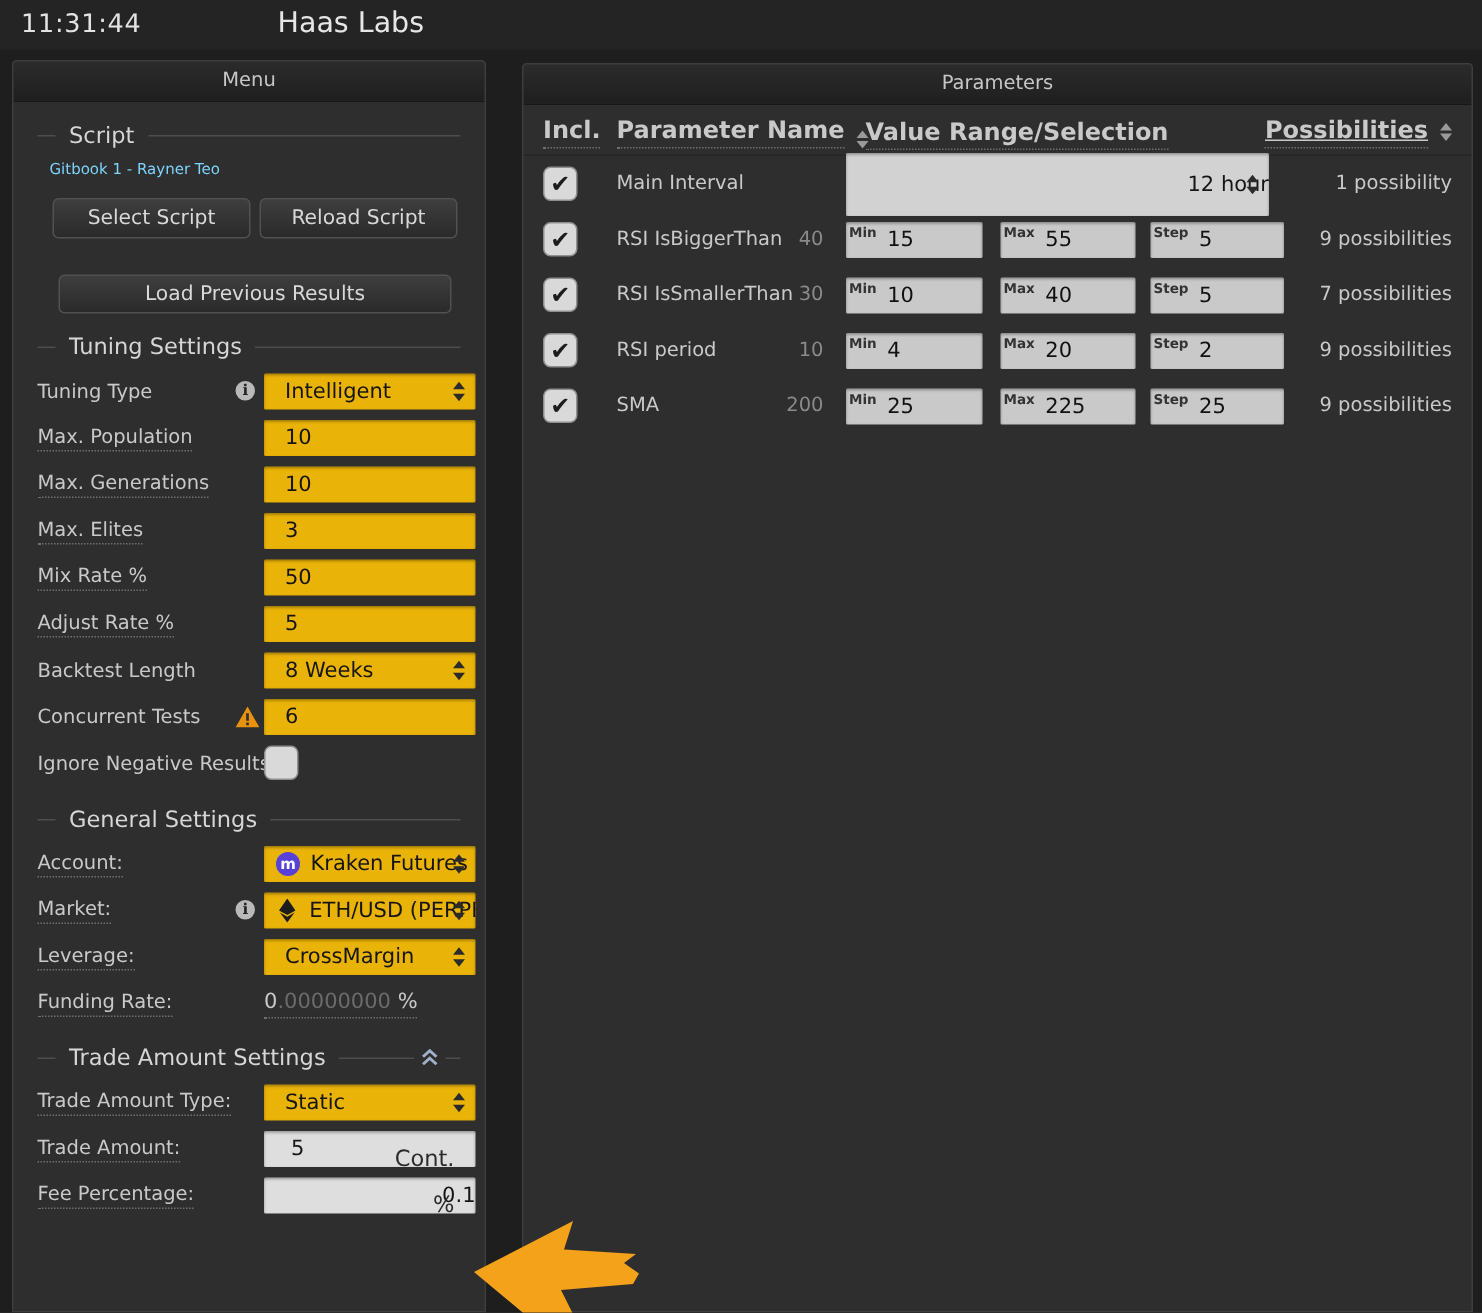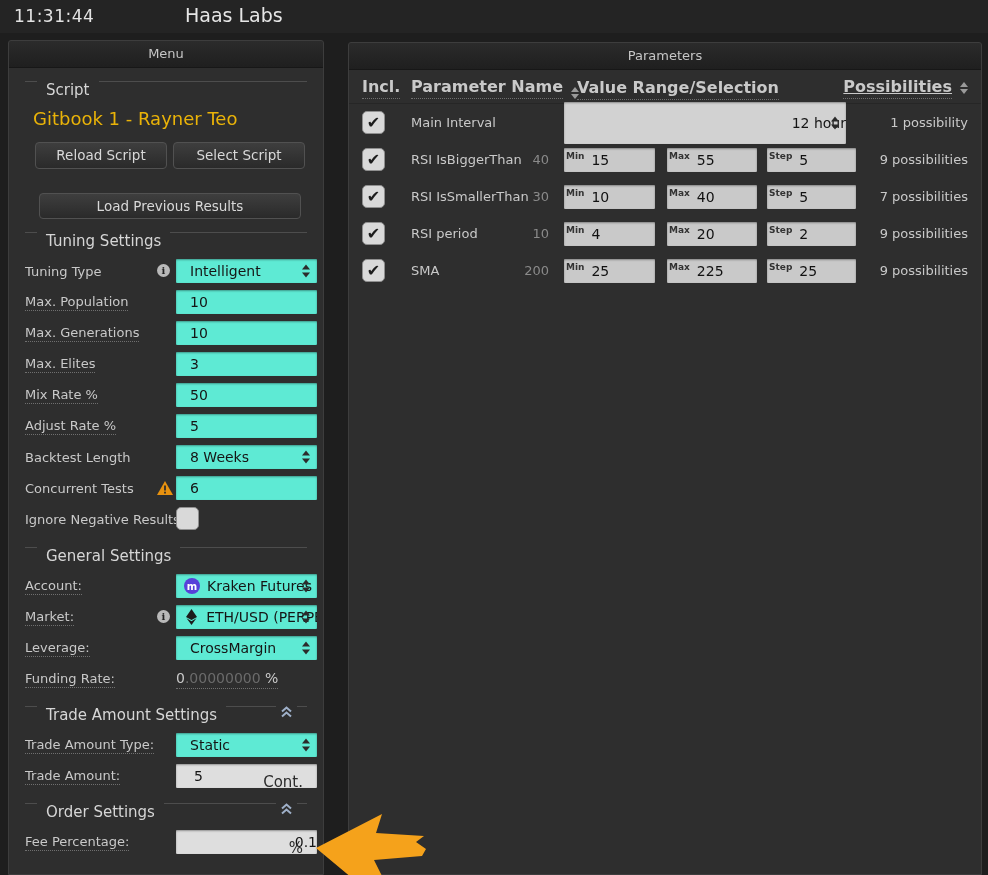--- a/index.html
+++ b/index.html
@@ -19,45 +19,45 @@
   .panel { position:absolute; background:#2e2e2e; border:1px solid #3d3d3d; border-radius:3px 3px 0 0; }
   .panel-header {
     height:27px; line-height:26px; text-align:center; font-size:13px; color:#c6c6c6;
     background:linear-gradient(#2b2b2b,#1f1f1f); border-bottom:1px solid #171717;
     border-radius:3px 3px 0 0;
   }
   #sidebar { left:8px; top:40px; width:316px; height:835px; }
   #params  { left:348px; top:42px; width:634px; height:833px; }
 
   
-  .legend { display:flex; margin:13px 8px 9px 8px; }
+  .legend { display:flex; align-items:center; margin:13px 8px 9px 8px; }
   .legend .dash { width:12px; height:1px; background:#4d4d4d; }
   .legend .ltitle { margin:0 9px; font-size:15px; color:#d6d6d6; white-space:nowrap; }
   .legend .line { flex:1; height:1px; background:#4d4d4d; }
   .legend .collapse { margin:0 4px; display:inline-flex; }
   .legend .dash-end { width:10px; height:1px; background:#4d4d4d; }
 
   
   .sbody { padding:0 8px; }
-  .scriptname { margin:9px 0 6px 16px; font-size:18px; color:#eab308; }
+  .scriptname { margin:9px 0 6px 16px; font-size:10px; color:#7dd3fc; }
   .btnrow { display:flex; gap:6px; margin:13px 10px 0 18px; }
   .btn {
     flex:1; height:27px; line-height:25px; text-align:center; font-size:13.5px; color:#d8d8d8;
     background:linear-gradient(#3e3e3e,#2a2a2a); border:1px solid #515151; border-radius:4px;
     cursor:pointer;
   }
   .btn.wide { display:block; margin:24px 14px 0 22px; flex:none; height:26px; }
   .srow { display:flex; align-items:center; height:24px; margin:0 0 7px 8px; position:relative; }
   .slabel { font-size:13px; color:#c9c9c9; white-space:nowrap; }
   .u { border-bottom:1px dotted #6f6f6f; padding-bottom:1px; }
   .ctrl { position:absolute; left:151px; width:141px; height:24px; }
 
   
   .field, .select {
-    width:100%; height:100%; background:#5eead4; border-radius:1px;
+    width:100%; height:100%; background:#eab308; border-radius:1px;
     box-shadow:inset 0 1px 2px rgba(0,0,0,.35);
     display:flex; align-items:center; color:#151515; font-size:14px;
     padding-left:14px; position:relative; cursor:pointer;
   }
   .field.light { background:#dedede; }
   .fval { color:#151515; }
   .suffix { position:absolute; right:14px; color:#2b2b2b; font-size:15px;margin-top:12px; }
   .spinner { position:absolute; right:7px; top:50%; transform:translateY(-50%); display:flex; flex-direction:column; gap:3px; }
   .tri-up    { width:0; height:0; border-left:4px solid transparent; border-right:4px solid transparent; border-bottom:5px solid #2b2b2b; }
   .tri-down  { width:0; height:0; border-left:4px solid transparent; border-right:4px solid transparent; border-top:5px solid #2b2b2b; }
@@ -122,22 +122,22 @@
   <div class="panel-header">Menu</div>
   <div class="sbody">
 
     <div class="legend">
       <span class="dash"></span>
         <span class="ltitle">Script</span>
         <span class="line"></span>
     </div>
     <div class="scriptname">Gitbook 1 - Rayner Teo</div>
     <div class="btnrow">
+      <div class="btn">Select Script</div>
       <div class="btn">Reload Script</div>
-      <div class="btn">Select Script</div>
     </div>
     <div class="btn wide">Load Previous Results</div>
 
     <div class="legend">
       <span class="dash"></span>
         <span class="ltitle">Tuning Settings</span>
         <span class="line"></span>
     </div>
 
     <div class="srow">
@@ -320,32 +320,20 @@
     <div class="srow">
       <span class="slabel u">Trade Amount:</span>
       <div class="ctrl">
           <div class="field light" style="padding-left:18px;">
         <span class="fval">5</span>
         <span class="suffix">Cont.</span>
       </div>
         </div>
     </div>
 
-    <div class="legend" style="margin-top:15px;">
-      <span class="dash"></span>
-        <span class="ltitle">Order Settings</span>
-        <span class="line"></span>
-      <span class="collapse">
-        <svg width="13" height="12" viewBox="0 0 13 12">
-            <polyline points="2,5.5 6.5,1.5 11,5.5" fill="none" stroke="#9fb0c9" stroke-width="2"></polyline>
-            <polyline points="2,10.5 6.5,6.5 11,10.5" fill="none" stroke="#9fb0c9" stroke-width="2"></polyline>
-          </svg>
-      </span>
-      <span class="dash-end"></span>
-    </div>
 
 
     <div class="srow">
       <span class="slabel u">Fee Percentage:</span>
       <div class="ctrl">
           <div class="field light" style="padding-left:19px;justify-content:flex-end;">
         <span class="fval">0.1</span>
         <span class="suffix">%</span>
       </div>
         </div>

